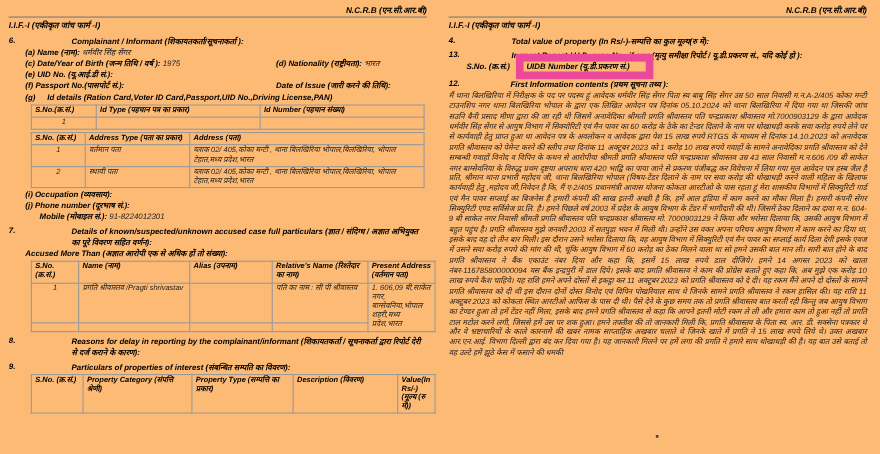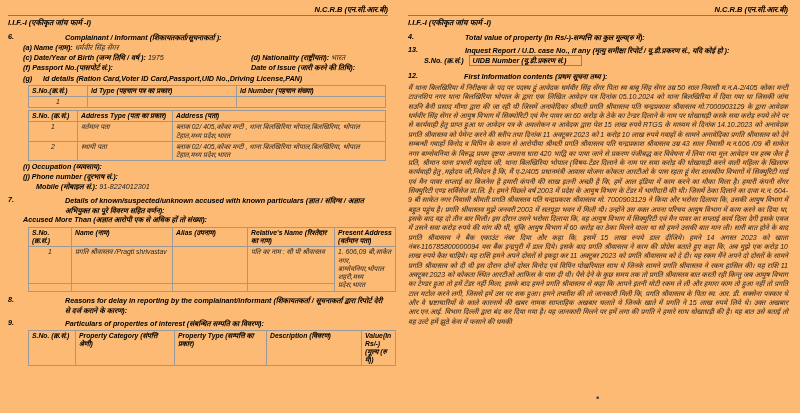--- a/index.html
+++ b/index.html
@@ -62,20 +62,23 @@
     </div>
     <div class="sub">
       <span class="lbl">(c) Date/Year of Birth (जन्म तिथि / वर्ष ):</span>
       <span class="val">1975</span>
       <span class="pos-mid">
         <span class="lbl">(d) Nationality (राष्ट्रीयता):</span>
         <span class="val">भारत</span>
       </span>
     </div>
     <div class="sub">
+      <span class="lbl">(e) UID No. (यू.आई.डी सं.):</span>
+    </div>
+    <div class="sub">
       <span class="lbl">(f) Passport No.(पासपोर्ट सं.):</span>
       <span class="pos-mid lbl">Date of Issue (जारी करने की तिथि):</span>
     </div>
     <div class="g-row">
       <span class="g-num">(g)</span>
       <span class="g-title">Id details (Ration Card,Voter ID Card,Passport,UID No.,Driving License,PAN)</span>
     </div>
     <table style="width:358px;">
       <thead>
         <tr>
@@ -119,21 +122,21 @@
     <div class="sub">
       <span class="lbl">(j) Phone number (दूरभाष सं.):</span>
     </div>
     <div class="sub sub2">
       <span class="lbl">Mobile (मोबाइल सं.):</span>
       <span class="val">91-8224012301</span>
     </div>
 
     <div class="sec">
       <span class="sec-num">7.</span>
-      <span class="sec-title">Details of known/suspected/unknown accused with known particulars (ज्ञात / संदिग्ध / अज्ञात अभियुक्त का पूरे विवरण सहित वर्णन):</span>
+      <span class="sec-title">Details of known/suspected/unknown accused case full particulars (ज्ञात / संदिग्ध / अज्ञात अभियुक्त का पूरे विवरण सहित वर्णन):</span>
     </div>
     <div class="sub">
       <span class="lbl">Accused More Than (अज्ञात आरोपी एक से अधिक हों तो संख्या):</span>
     </div>
     <table style="width:368px;">
       <thead>
         <tr>
           <th style="width:36px;">S.No. (क्र.सं.)</th>
           <th style="width:94px;">Name (नाम)</th>
           <th style="width:68px;">Alias (उपनाम)</th>
@@ -189,21 +192,21 @@
       <span class="sec-num">4.</span>
       <span class="sec-title">Total value of property (In Rs/-)-सम्पत्ति का कुल मूल्य(रु में):</span>
     </div>
 
     <div class="sec">
       <span class="sec-num">13.</span>
       <span class="sec-title">Inquest Report / U.D. case No., if any (मृत्यु समीक्षा रिपोर्ट / यू.डी.प्रकरण सं., यदि कोई हो ):</span>
     </div>
     <div class="sub" style="margin-left:16px;">
       <span class="lbl">S.No. (क्र.सं.)</span>
-      <span class="lbl" style="border:1px solid #ec4899;padding:0 14px 0 3px;margin-left:3px;">UIDB Number (यू.डी.प्रकरण सं.)</span>
+      <span class="lbl" style="border:7px solid #ec4899;padding:0 14px 0 3px;margin-left:3px;">UIDB Number (यू.डी.प्रकरण सं.)</span>
     </div>
 
     <div class="sec" style="margin-top:6px;justify-content:flex-end;">
       <span class="sec-num" style="flex:0 0 13px;">12.</span>
       <span class="sec-title">First Information contents (प्रथम सूचना तथ्य ):</span>
     </div>
     <div class="fir-body">मैं थाना बिलखिरिया में निरीक्षक के पद पर पदस्थ हूं आवेदक धर्मवीर सिंह सेंगर पिता स्व बाबू सिंह सेंगर उम्र 50 साल निवासी म.न.A-2/405 कोका मन्टी टाउनशिप नगर थाना बिलखिरिया भोपाल के द्वारा एक लिखित आवेदन पत्र दिनांक 05.10.2024 को थाना बिलखिरिया में दिया गया था जिसकी जांच सउनि बैनी प्रसाद मीणा द्वारा की जा रही थी जिसमें अनावेदिका श्रीमती प्रगति श्रीवास्तव पति चन्द्रप्रकाश श्रीवास्तव मो.7000903129 के द्वारा आवेदक धर्मवीर सिंह सेंगर से आयुष विभाग में सिक्योरिटी एवं मैन पावर का 60 करोड़ के ठेके का टेन्डर दिलाने के नाम पर धोखाधड़ी करके सवा करोड़ रुपये लेने पर से कार्यवाही हेतु प्राप्त हुआ था आवेदन पत्र के अवलोकन व आवेदक द्वारा पेश 15 लाख रुपये RTGS के माध्यम से दिनांक 14.10.2023 को अनावेदक प्रगति श्रीवास्तव को पेमेन्ट करने की स्लीप तथा दिनांक 11 अक्टूबर 2023 को 1 करोड़ 10 लाख रुपये गवाहों के सामने अनावेदिका प्रगति श्रीवास्तव को देने सम्बन्धी गवाहों विनोद व विपिन के कथन से आरोपीया श्रीमती प्रगति श्रीवास्तव पति चन्द्रप्रकाश श्रीवास्तव उम्र 43 साल निवासी म.न.606 /09 बी साकेत नगर बाग्सेवनिया के विरुद्ध प्रथम दृष्टया अपराध धारा 420 भाद्वि का पाया जाने से प्रकरण पंजीबद्ध कर विवेचना में लिया गया मूल आवेदन पत्र हस्ब जैल है प्रति, श्रीमान थाना प्रभारी महोदय जी, थाना बिलखिरिया भोपाल (विषय-टेंडर दिलाने के नाम पर सवा करोड़ की धोखाधड़ी करने वाली महिला के खिलाफ कार्यवाही हेतु ,महोदय जी,निवेदन है कि, मैं ए-2/405 प्रधानमंत्री आवास योजना कोकता आरटीओ के पास रहता हूं मेरा शासकीय विभागों में सिक्युरिटी गार्ड एवं मैन पावर सप्लाई का बिजनेस है हमारी कंपनी की साख इतनी अच्छी है कि, हमें आल इंडिया में काम करने का मौका मिला है। हमारी कंपनी सेंगर सिक्युरिटी एण्ड सर्विसेज प्रा.लि. है। हमने पिछले वर्ष 2003 में प्रदेश के आयुष विभाग के टेंडर में भागीदारी की थी। जिसमें ठेका दिलाने का दावा म.न. 604-9 बी साकेत नगर निवासी श्रीमती प्रगति श्रीवास्तव पति चन्द्रप्रकाश श्रीवास्तव मो. 7000903129 ने किया और भरोसा दिलाया कि, उसकी आयुष विभाग में बहुत पहुंच है। प्रगति श्रीवास्तव मुझे जनवरी 2003 में सतपुड़ा भवन में मिली थी। उन्होंने उस वक्त अपना परिचय आयुष विभाग में काम करने का दिया था, इसके बाद वह दो तीन बार मिली। इस दौरान उसने भरोसा दिलाया कि, वह आयुष विभाग में सिक्युरिटी एवं मैन पावर का सप्लाई कार्य दिला देगी इसके एवज में उसने सवा करोड़ रुपये की मांग की थी, चूंकि आयुष विभाग में 60 करोड़ का ठेका मिलने वाला था सो हमने उसकी बात मान ली। सारी बात होने के बाद प्रगति श्रीवास्तव ने बैंक एकाउंट नंबर दिया और कहा कि, इसमें 15 लाख रुपये डाल दीजिये। हमने 14 अगस्त 2023 को खाता नंबर-116785800000094 यस बैंक इन्द्रपुरी में डाल दिये। इसके बाद प्रगति श्रीवास्तव ने काम की प्रोग्रेस बताते हुए कहा कि, अब मुझे एक करोड़ 10 लाख रुपये कैश चाहिये। यह राशि हमने अपने दोस्तों से इकट्ठा कर 11 अक्टूबर 2023 को प्रगति श्रीवास्तव को दे दी। यह रकम मैंने अपने दो दोस्तों के सामने प्रगति श्रीवास्तव को दी थी इस दौरान दोनों दोस्त विनोद एवं विपिन पोखरियाल साथ थे जिनके सामने प्रगति श्रीवास्तव ने रकम हासिल की। यह राशि 11 अक्टूबर 2023 को कोकता स्थित आरटीओ आफिस के पास दी थी। पैसे देने के कुछ समय तक तो प्रगति श्रीवास्तव बात करती रही किन्तु जब आयुष विभाग का टेण्डर हुआ तो हमें टेंडर नहीं मिला, इसके बाद हमने प्रगति श्रीवास्तव से कहा कि आपने इतनी मोटी रकम ले ली और हमारा काम तो हुआ नहीं तो प्रगति टाल मटोल करने लगी, जिससे हमें उस पर शक हुआ। हमने तफ्तीश की तो जानकारी मिली कि, प्रगति श्रीवास्तव के पिता स्व. आर. डी. सक्सेना पत्रकार थे और वे भ्रष्टाचारियों के काले कारनामे की खबर नामक साप्ताहिक अखबार चलाते थे जिनके खाते में प्रगति ने 15 लाख रुपये लिये थे। उक्त अखबार आर.एन.आई. विभाग दिल्ली द्वारा बंद कर दिया गया है। यह जानकारी मिलने पर हमें लगा की प्रगति ने हमारे साथ धोखाधड़ी की है। यह बात उसे बताई तो वह उल्टे हमें झूठे केस में फसाने की धमकी</div>
 
     <div class="pgmark">■</div>
   </div>

